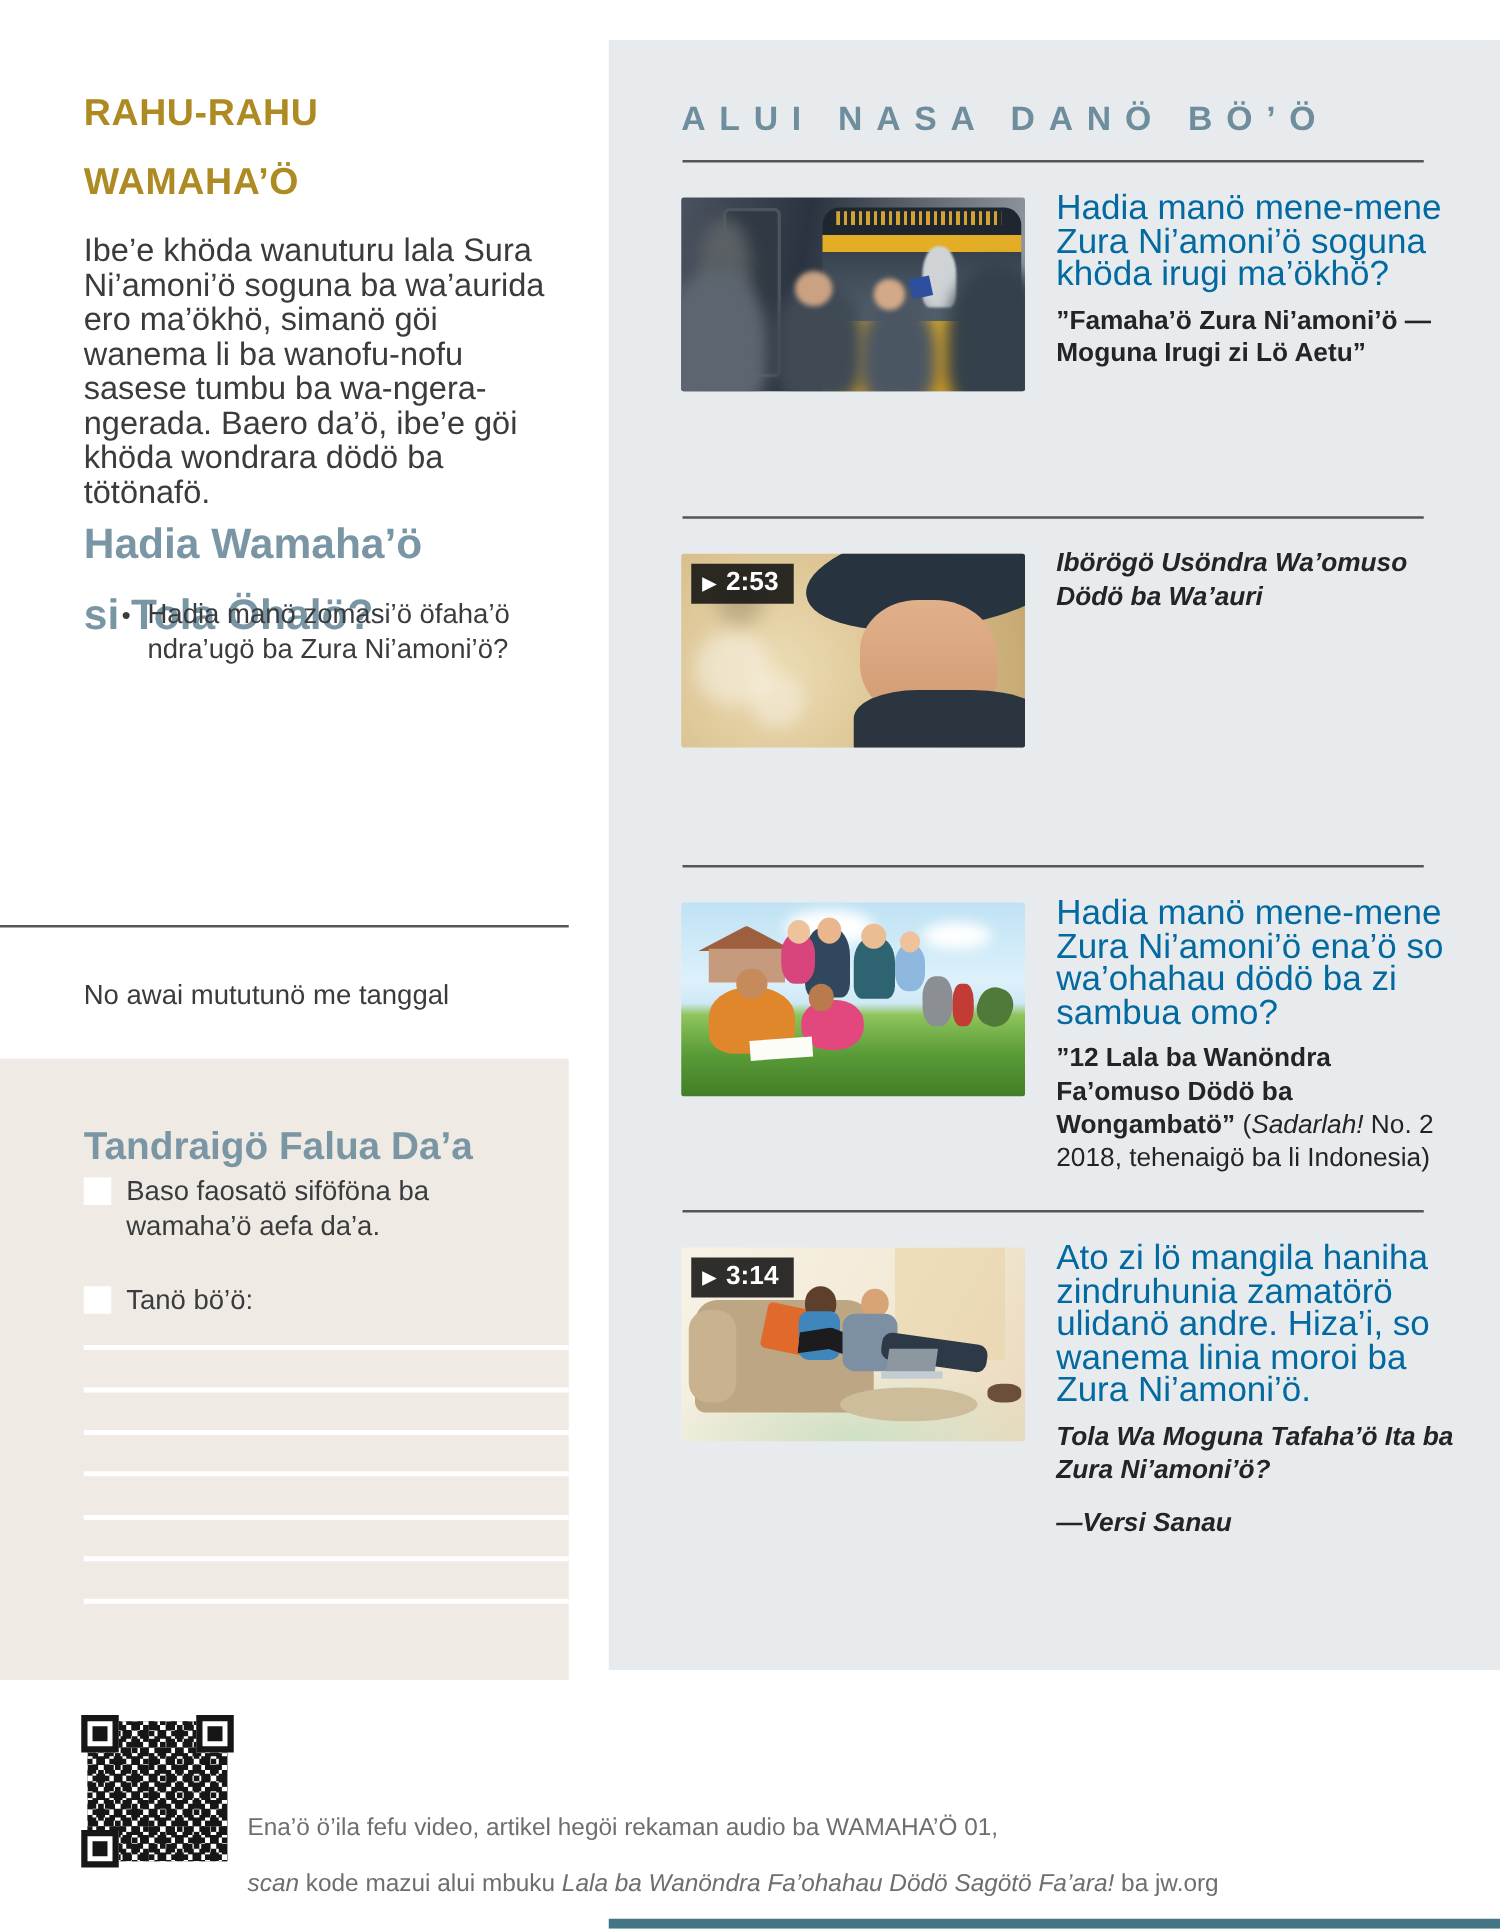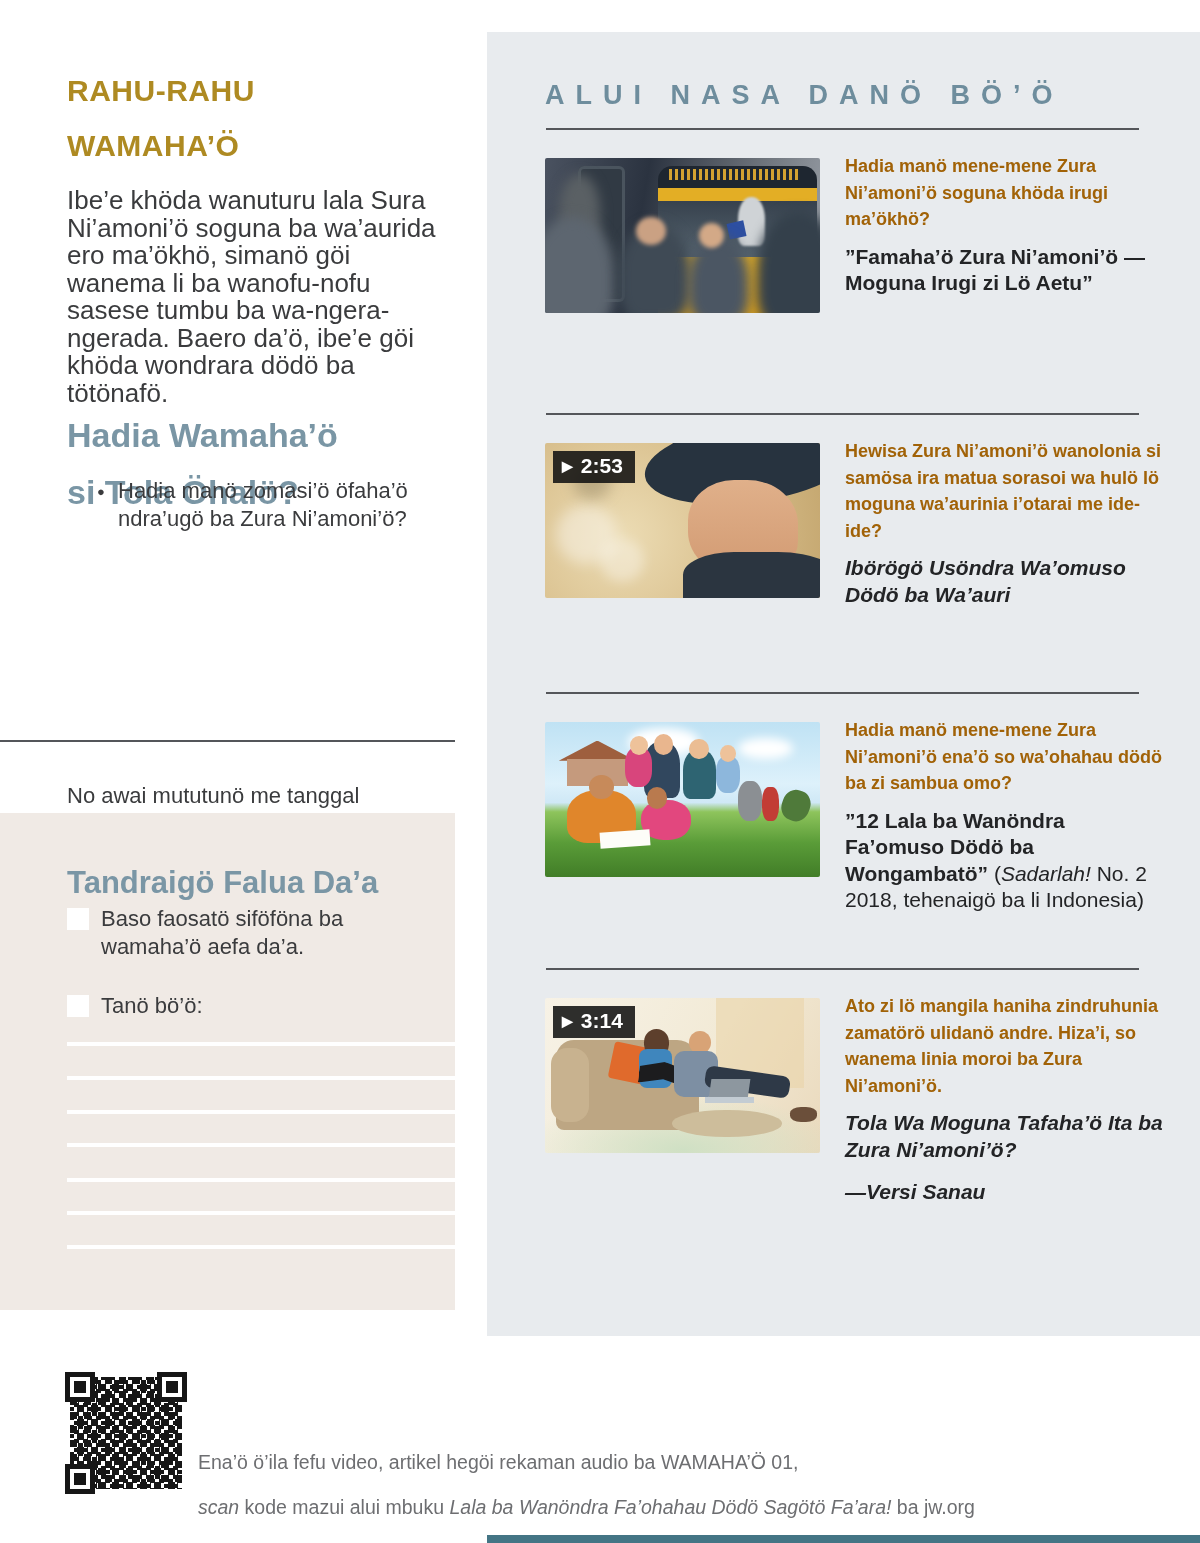--- a/index.html
+++ b/index.html
@@ -13,21 +13,21 @@
                 color:#AE8A22; letter-spacing:0.5px; }
   .line { display:block;margin-top:16px; }
   .intro { left:67px; top:161px; width:382px; font-size:26px; line-height:27.5px; }
   .q-heading { left:67px; top:371px; font-size:34px; font-weight:700; line-height:41px; color:#7A96A5; }
   .bullets { left:97px; top:477px; width:338px; }
   .bullet { position:relative; padding-left:21px; margin:0 0 13px 0; font-size:22px; line-height:28px; }
   .bullet::before { content:"●"; position:absolute; left:0; top:1px; font-size:13px; color:#3A3B3D; }
   .rule-left { left:0; top:740px; width:455px; height:2px; background:#54565A; }
   .note { left:67px; top:760px; font-size:22px; line-height:27px; }
 
-  .beige-box { left:0; top:813px; width:455px; height:497px; background:#F0EAE5; }
+  .beige-box { left:0; top:847px; width:455px; height:497px; background:#F0EAE5; }
   .check-heading { position:absolute; left:67px; top:26px; font-size:31px; font-weight:700; color:#7A96A5; }
   .check-row { position:absolute; left:67px; width:370px; }
   .check-row-1 { top:92px; }
   .check-row-2 { top:179px; }
   .checkbox { position:absolute; left:0; top:3px; width:22px; height:22px; background:#ffffff; }
   .check-label { display:block; padding-left:34px; font-size:22px; line-height:28px; }
   .write-line { position:absolute; left:67px; width:388px; height:4px; background:#ffffff; }
 
   .qr { left:65px; top:1372px; width:122px; height:122px; background:#ffffff; }
   .qr-noise { position:absolute; inset:5px;
@@ -45,21 +45,21 @@
 
   
   .panel { left:487px; top:32px; width:713px; height:1304px; background:#E8EBEE; }
   .panel-header { position:absolute; left:58px; top:26px; font-size:27px; font-weight:700;
                   letter-spacing:11px; color:#6E8D9D; white-space:nowrap; }
   .hrule { position:absolute; left:59px; width:593px; height:2px; background:#54565A; }
   .item { position:absolute; left:0; width:713px; }
   .thumb { position:absolute; left:58px; top:0; width:275px; height:155px; overflow:hidden;
            border-radius:2px; background:#cccccc; }
   .itext { position:absolute; left:358px; top:-5px; width:322px; }
-  .q { margin:0 0 11px 0; font-size:18px; line-height:26.5px; color:#a16207;font-weight:bold; }
+  .q { margin:0 0 11px 0; font-size:28px; line-height:26.5px; color:#0369a1; }
   .ref { margin:0; font-size:21px; line-height:26.5px; color:#232426; }
   .badge { position:absolute; left:8px; top:8px; display:flex; align-items:center; gap:8px;
            background:rgba(18,18,18,0.88); color:#ffffff; font-size:21px; font-weight:700;
            padding:3px 12px 5px 9px; }
   .badge .play { font-size:14px; line-height:1; }
 
   
   .t1 { background:linear-gradient(100deg,#4a5260 0%,#2b3340 35%,#6a7078 70%,#9aa0a8 100%); }
   .t1-train { left:41%; top:5%; width:58%; height:95%; border-radius:14px 14px 0 0;
     background:linear-gradient(180deg,#1e2630 0%,#1e2630 15%,#e3ae25 15%,#e3ae25 24%,#37424e 24%,#56646f 62%,#e3ae25 62%,#d99f1c 100%); }
@@ -221,21 +221,20 @@
       <div class="dec t2-bokeh3"></div>
       <div class="dec t2-cap"></div>
       <div class="dec t2-face"></div>
       <div class="dec t2-jacket"></div>
       <div class="badge">
         <span class="play">▶</span>
         <span>2:53</span>
       </div>
     </div>
     <div class="itext">
-      <p class="q">Hewisa Zura Ni’amoni’ö wanolonia si samösa ira matua sorasoi wa hulö lö moguna wa’aurinia i’otarai me ide-ide?</p>
       <p class="ref"><span class="bi">Ibörögö Usöndra Wa’omuso Dödö ba Wa’auri</span></p>
     </div>
   </section>
 
   <div class="hrule" style="top:660px"></div>
 
   <section class="item" style="top:690px">
     <div class="thumb t3">
       <div class="dec t3-cloud1"></div>
       <div class="dec t3-cloud2"></div>

